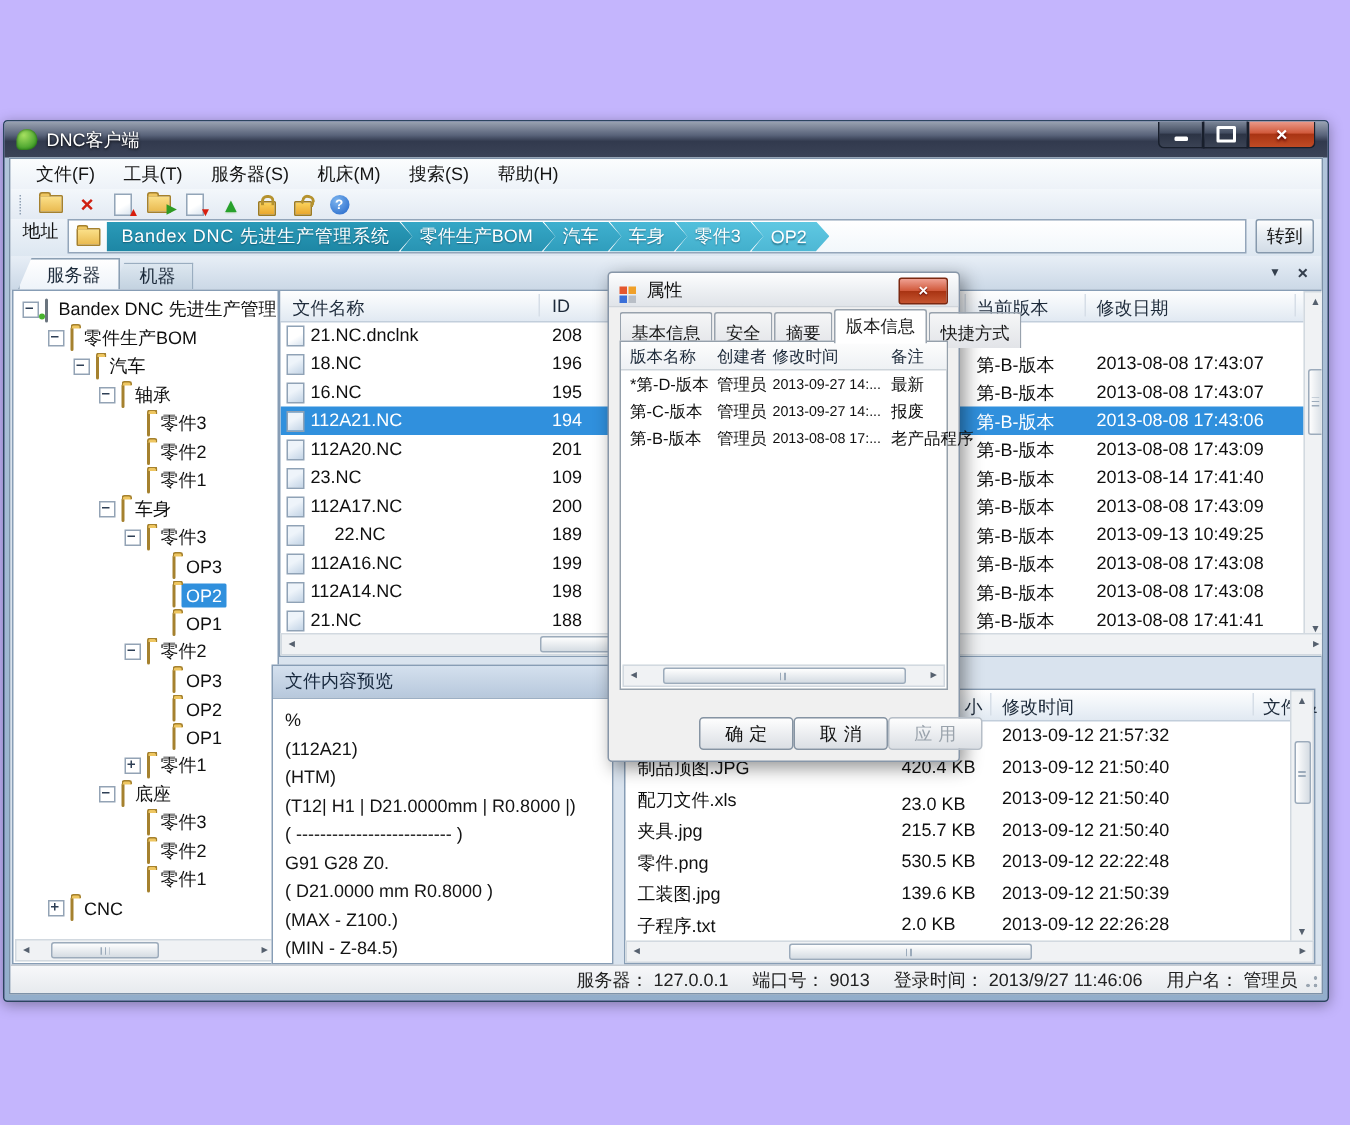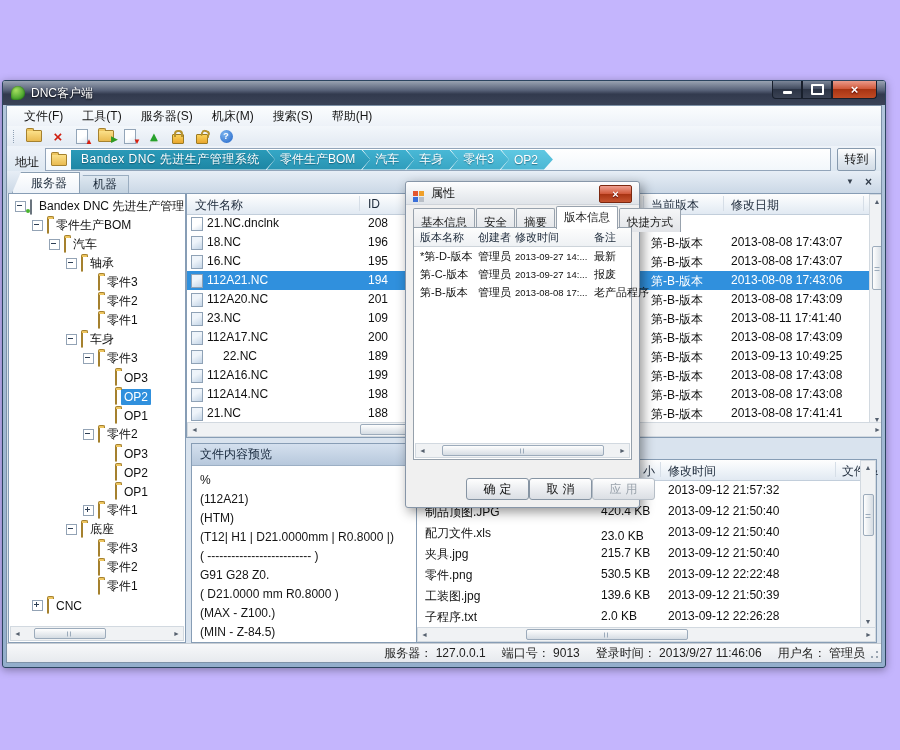--- a/index.html
+++ b/index.html
@@ -33,21 +33,21 @@
 .ic-arrow-up{position:absolute;right:-2px;bottom:-2px;color:#d81f0f;font-size:8px;line-height:1}
 .ic-arrow-dn{position:absolute;right:-2px;bottom:-2px;color:#d81f0f;font-size:8px;line-height:1}
 .ic-green-arrow{position:absolute;right:-3px;bottom:0;color:#2f9b23;font-size:9px;line-height:1}
 .ic-up-big{color:#27a12c;font-size:13px;line-height:1;text-shadow:0 1px 1px #9c9}
 .ic-lock{width:10px;height:8px;background:linear-gradient(#fbd35b,#e8a62e);border:1px solid #9c7a22;border-radius:1px;margin-top:5px;position:relative}
 .ic-lock::before{content:"";position:absolute;left:1px;top:-5px;width:5px;height:5px;border:2px solid #b5922f;border-bottom:none;border-radius:4px 4px 0 0}
 .ic-lock.open::before{left:4px;transform:rotate(18deg)}
 .ic-help{width:13px;height:13px;border-radius:50%;background:radial-gradient(circle at 35% 30%,#7db5ef,#1f63c8);color:#fff;font-size:9px;font-weight:bold;display:flex;align-items:center;justify-content:center}
 
 
-.addressbar{position:absolute;top:40px;left:0;right:0;height:25px;background:linear-gradient(#eef3f9,#dde7f1);display:flex;align-items:flex-end;gap:6px;padding:0 5px;font-size:12px}
+.addressbar{position:absolute;top:40px;left:0;right:0;height:25px;background:linear-gradient(#eef3f9,#dde7f1);display:flex;align-items:flex-start;gap:6px;padding:0 5px;font-size:12px}
 .addr-label{color:#111;padding-left:3px}
 .addr-field{flex:1;height:21px;background:linear-gradient(#fff,#f2f7fb);border:1px solid #93a5ba;display:flex;align-items:center;padding-left:3px;overflow:hidden}
 .addr-folder{margin:0 4px 0 2px}
 .crumbs{display:flex;height:20px;align-items:stretch}
 .crumb{display:flex;align-items:center;color:#fff;font-size:12px;padding:0 15px 0 13px;margin-left:-8px;clip-path:polygon(0 0,calc(100% - 9px) 0,100% 50%,calc(100% - 9px) 100%,0 100%,8px 50%);text-shadow:0 1px 1px rgba(0,40,60,.45);white-space:nowrap}
 .crumb.first{margin-left:0;clip-path:polygon(0 0,calc(100% - 9px) 0,100% 50%,calc(100% - 9px) 100%,0 100%);padding-left:10px;letter-spacing:.5px}
 .go-btn{width:37px;height:21px;background:linear-gradient(#fefefe,#e3eaf1 50%,#d2dce6);border:1px solid #8699ad;border-radius:2px;display:flex;align-items:center;justify-content:center;font-size:12px;color:#111}
 
 
 .tabstrip{position:absolute;top:65px;left:0;right:0;height:22px;background:linear-gradient(#e7eef6,#cbd8e6);border-bottom:1px solid #9db0c3;display:flex;align-items:flex-end;padding-left:5px}
@@ -94,21 +94,21 @@
 .fl-rows{position:absolute;top:20px;left:0;right:15px;bottom:14px;overflow:hidden}
 .fl-row{height:19px;position:relative;font-size:12px;color:#101010}
 .fl-row.selected{background:#3090dd;color:#fff}
 .cell{position:absolute;top:2px;white-space:nowrap}
 .fi{position:absolute;top:3px;left:4px;width:10px;height:12px;border:1px solid #8fa2b6;background:linear-gradient(150deg,#fff 55%,#d9e4ef)}
 .fi.nc{background:linear-gradient(150deg,#eef4fa 40%,#c3d4e6)}
 .fl-vscroll{position:absolute;right:0;top:0;width:14px;height:229px}
 .fl-hscroll{position:absolute;left:0;right:0;bottom:0;height:13px}
 
 
-.preview{position:absolute;left:184px;top:250px;width:226px;bottom:1px;background:#fff;border:1px solid #879db5}
+.preview{position:absolute;left:174px;top:250px;width:226px;bottom:1px;background:#fff;border:1px solid #879db5}
 .pv-header{height:21px;background:linear-gradient(#d4e0ee,#b7c8dc);border-bottom:1px solid #9cafc4;display:flex;align-items:center;padding-left:8px;font-size:12px;color:#16273c}
 .pv-body{padding:5px 0 0 8px;font-size:12px;line-height:19px;color:#141414;white-space:pre}
 
 
 .attach{position:absolute;left:409px;top:266px;right:4px;bottom:1px;background:#fff;border:1px solid #879db5}
 .at-header{position:absolute;top:0;left:0;right:0;height:20px;background:linear-gradient(#fefefe,#eef3f8 55%,#e1e9f2);border-bottom:1px solid #c2cedb;font-size:12px;color:#1d2a3a}
 .at-rows{position:absolute;top:20px;left:0;right:15px;bottom:14px;overflow:hidden}
 .at-row{height:21px;position:relative;font-size:12px;color:#101010}
 .at-vscroll{position:absolute;right:0;top:0;width:14px;bottom:13px}
 .at-hscroll{position:absolute;left:0;right:0;bottom:0;height:13px}
@@ -394,21 +394,21 @@
                 <span class="cell" style="left: 20px;">112A20.NC</span>
                 <span class="cell" style="left: 181px;">201</span>
                 <span class="cell" style="left: 464px;">第-B-版本</span>
                 <span class="cell" style="left: 544px;">2013-08-08 17:43:09</span>
               </div>
               <div class="fl-row">
                 <span class="fi nc"></span>
                 <span class="cell" style="left: 20px;">23.NC</span>
                 <span class="cell" style="left: 181px;">109</span>
                 <span class="cell" style="left: 464px;">第-B-版本</span>
-                <span class="cell" style="left: 544px;">2013-08-11 17:41:40</span>
+                <span class="cell" style="left: 544px;">2013-08-14 17:41:40</span>
               </div>
               <div class="fl-row">
                 <span class="fi nc"></span>
                 <span class="cell" style="left: 20px;">112A17.NC</span>
                 <span class="cell" style="left: 181px;">200</span>
                 <span class="cell" style="left: 464px;">第-B-版本</span>
                 <span class="cell" style="left: 544px;">2013-08-08 17:43:09</span>
               </div>
               <div class="fl-row">
                 <span class="fi nc"></span>

